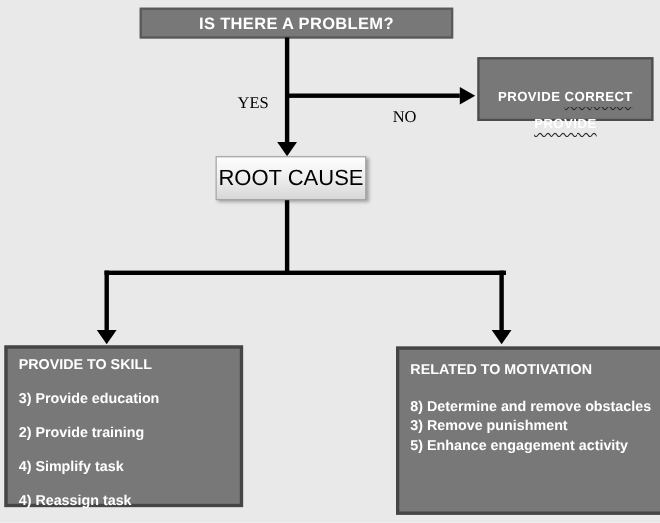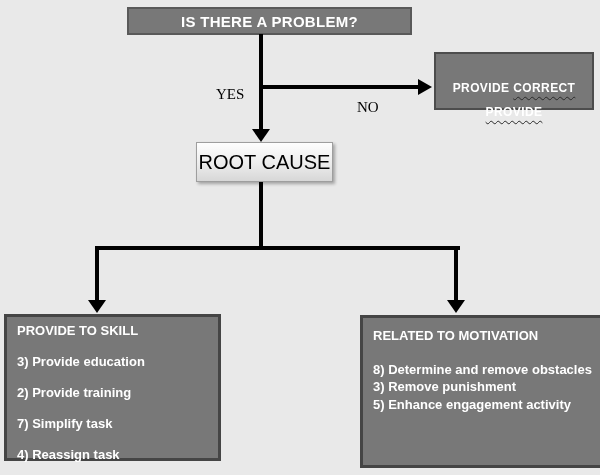--- a/index.html
+++ b/index.html
@@ -112,21 +112,21 @@
   <div class="line h-branch"></div>
   <div class="line v-left"></div>
   <div class="ah ah-down ah-left"></div>
   <div class="line v-right"></div>
   <div class="ah ah-down ah-rightbranch"></div>
 
   <div class="box dark list-box skill-box">
     <div class="list-title">PROVIDE TO SKILL</div>
     <div class="list-item">3) Provide education</div>
     <div class="list-item">2) Provide training</div>
-    <div class="list-item">7) Simplify task</div>
+    <div class="list-item">4) Simplify task</div>
     <div class="list-item">4) Reassign task</div>
   </div>
 
   <div class="box dark list-box motivation-box">
     <div class="list-title">RELATED TO MOTIVATION</div>
     <div class="list-item">8) Determine and remove obstacles</div>
     <div class="list-item">3) Remove punishment</div>
     <div class="list-item">5) Enhance engagement activity</div>
 
   </div>

